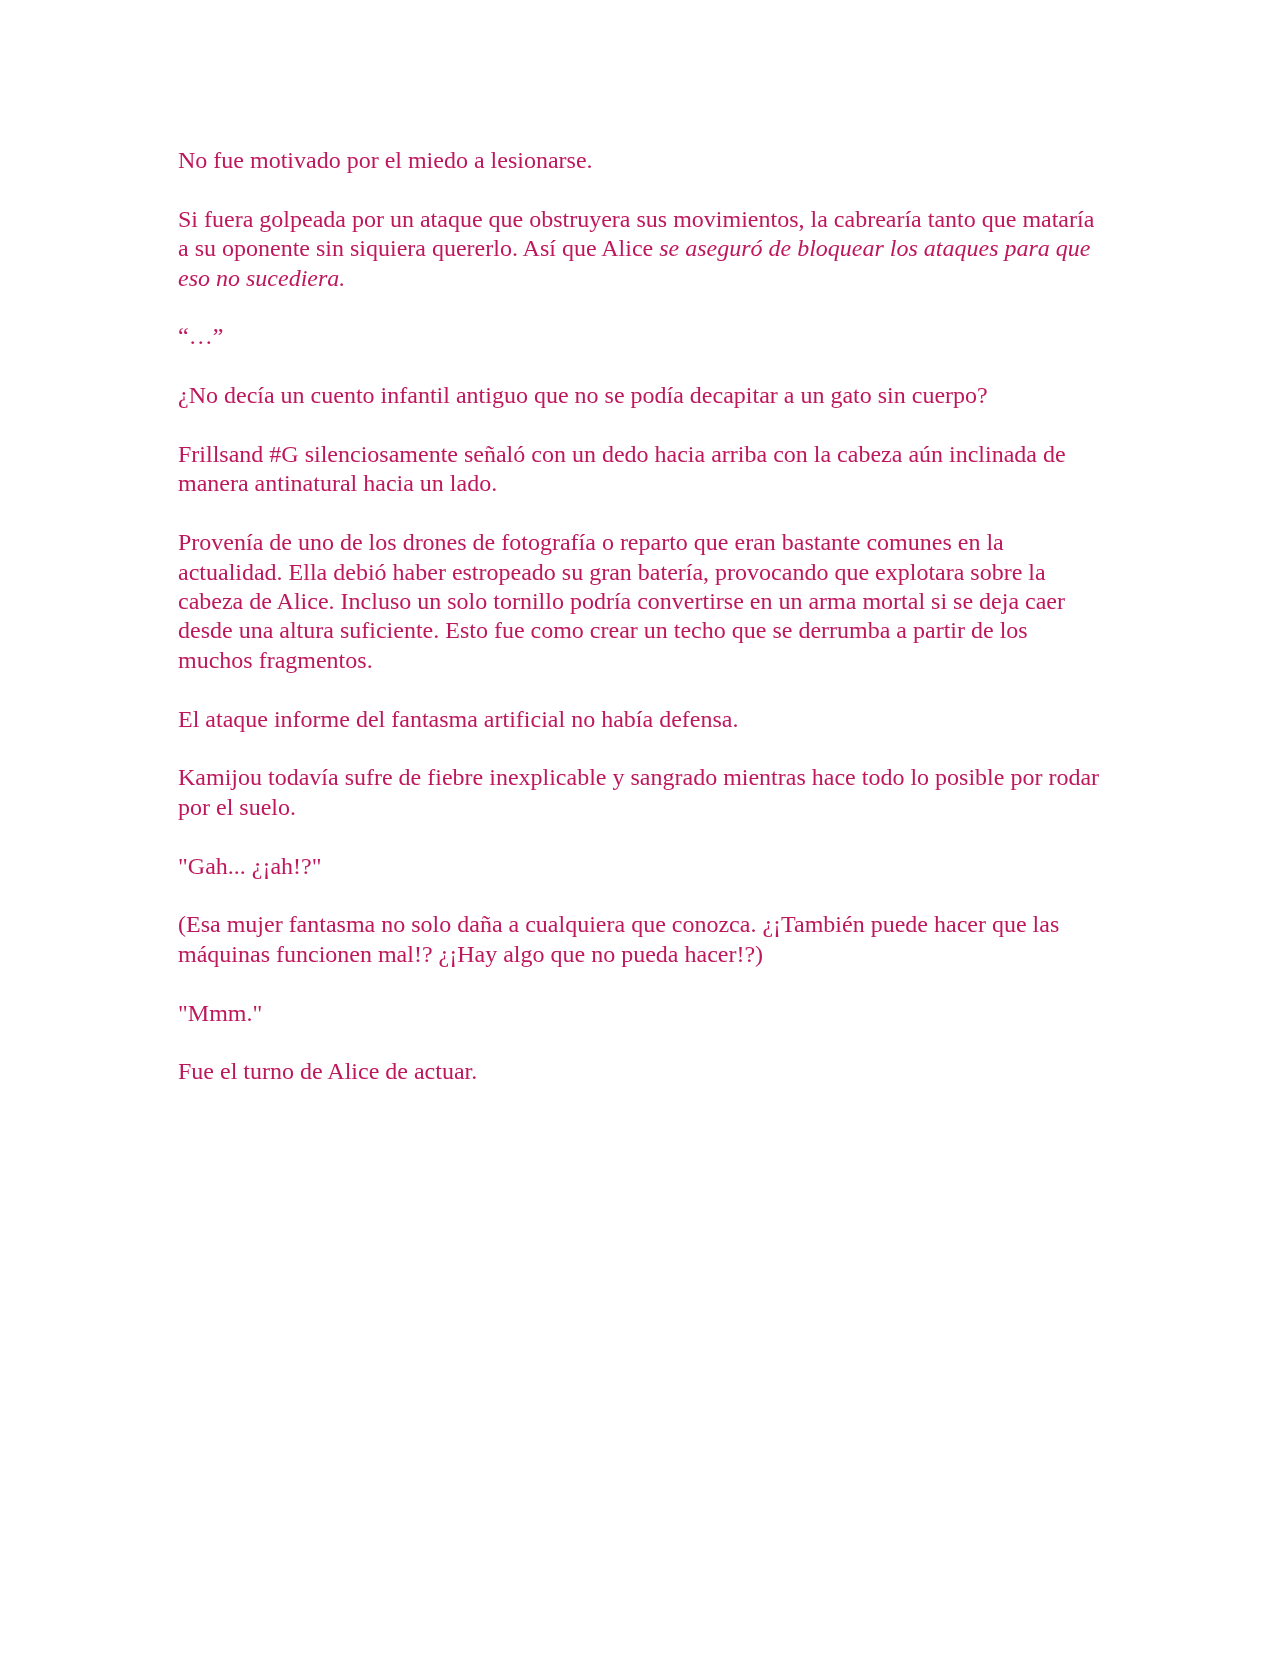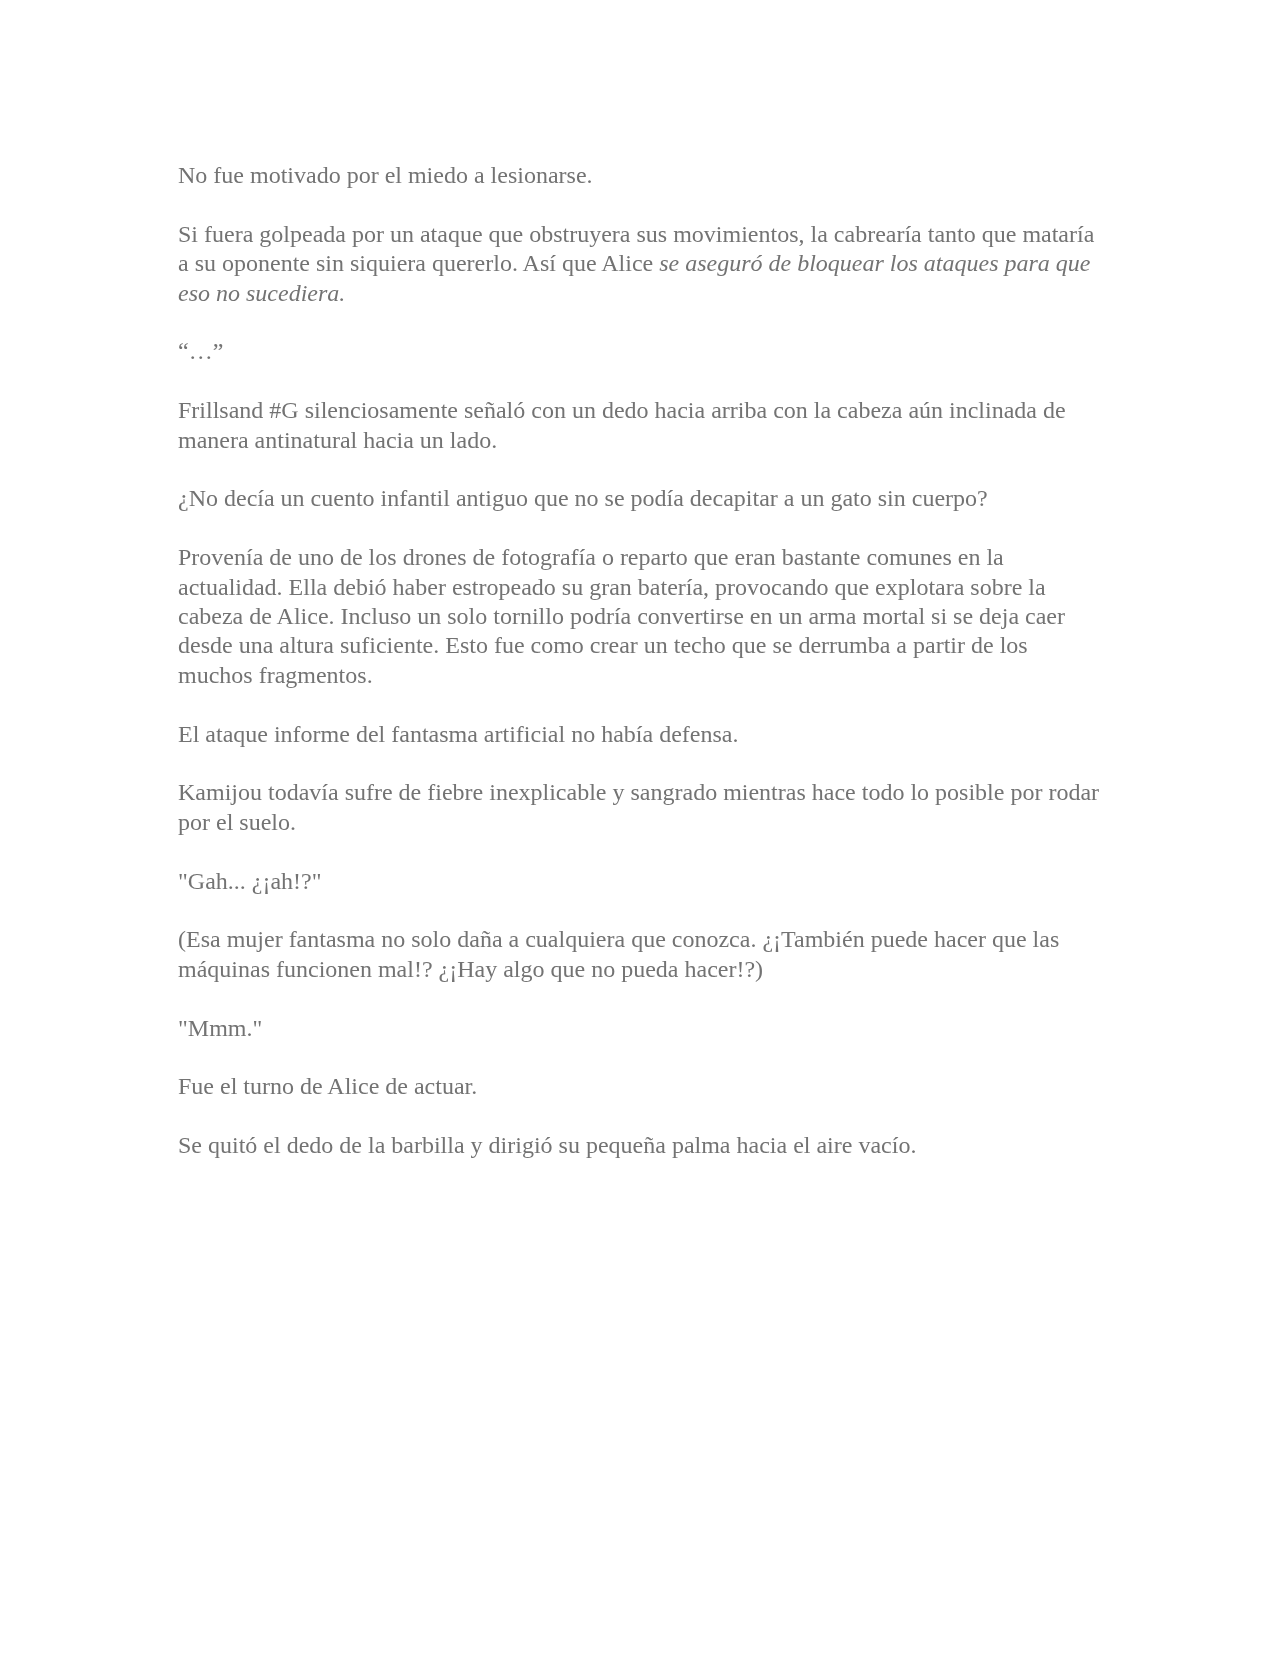--- a/index.html
+++ b/index.html
@@ -14,42 +14,40 @@
       overflow: hidden;
     }
     .page {
       position: absolute;
       left: 178px;
       top: 146px;
       width: 930px;
       font-family: "Liberation Serif", "DejaVu Serif", serif;
       font-size: 24px;
       line-height: 29.4px;
-      color: #737373;
-      margin-top: 15px;
+      color: #be185d;
     }
     .para {
       margin: 0 0 29.4px 0;
       padding: 0;
       white-space: normal;
     }
     .para em {
       font-style: italic;
     }
   </style>
 </head>
 <body>
 
 <div class="page">
   <p class="para">No fue motivado por el miedo a lesionarse.</p>
   <p class="para"><span>Si fuera golpeada por un ataque que obstruyera sus movimientos, la cabrearía tanto que mataría a su oponente sin siquiera quererlo. Así que Alice </span><em>se aseguró de bloquear los ataques para que eso no sucediera.</em></p>
   <p class="para">“…”</p>
+  <p class="para">¿No decía un cuento infantil antiguo que no se podía decapitar a un gato sin cuerpo?</p>
   <p class="para">Frillsand #G silenciosamente señaló con un dedo hacia arriba con la cabeza aún inclinada de manera antinatural hacia un lado.</p>
-  <p class="para">¿No decía un cuento infantil antiguo que no se podía decapitar a un gato sin cuerpo?</p>
   <p class="para">Provenía de uno de los drones de fotografía o reparto que eran bastante comunes en la actualidad. Ella debió haber estropeado su gran batería, provocando que explotara sobre la cabeza de Alice. Incluso un solo tornillo podría convertirse en un arma mortal si se deja caer desde una altura suficiente. Esto fue como crear un techo que se derrumba a partir de los muchos fragmentos.</p>
   <p class="para">El ataque informe del fantasma artificial no había defensa.</p>
   <p class="para">Kamijou todavía sufre de fiebre inexplicable y sangrado mientras hace todo lo posible por rodar por el suelo.</p>
   <p class="para">"Gah... ¿¡ah!?"</p>
   <p class="para">(Esa mujer fantasma no solo daña a cualquiera que conozca. ¿¡También puede hacer que las máquinas funcionen mal!? ¿¡Hay algo que no pueda hacer!?)</p>
   <p class="para">"Mmm."</p>
   <p class="para">Fue el turno de Alice de actuar.</p>
-  <p class="para">Se quitó el dedo de la barbilla y dirigió su pequeña palma hacia el aire vacío.</p>
 </div>
 
 </body></html>

